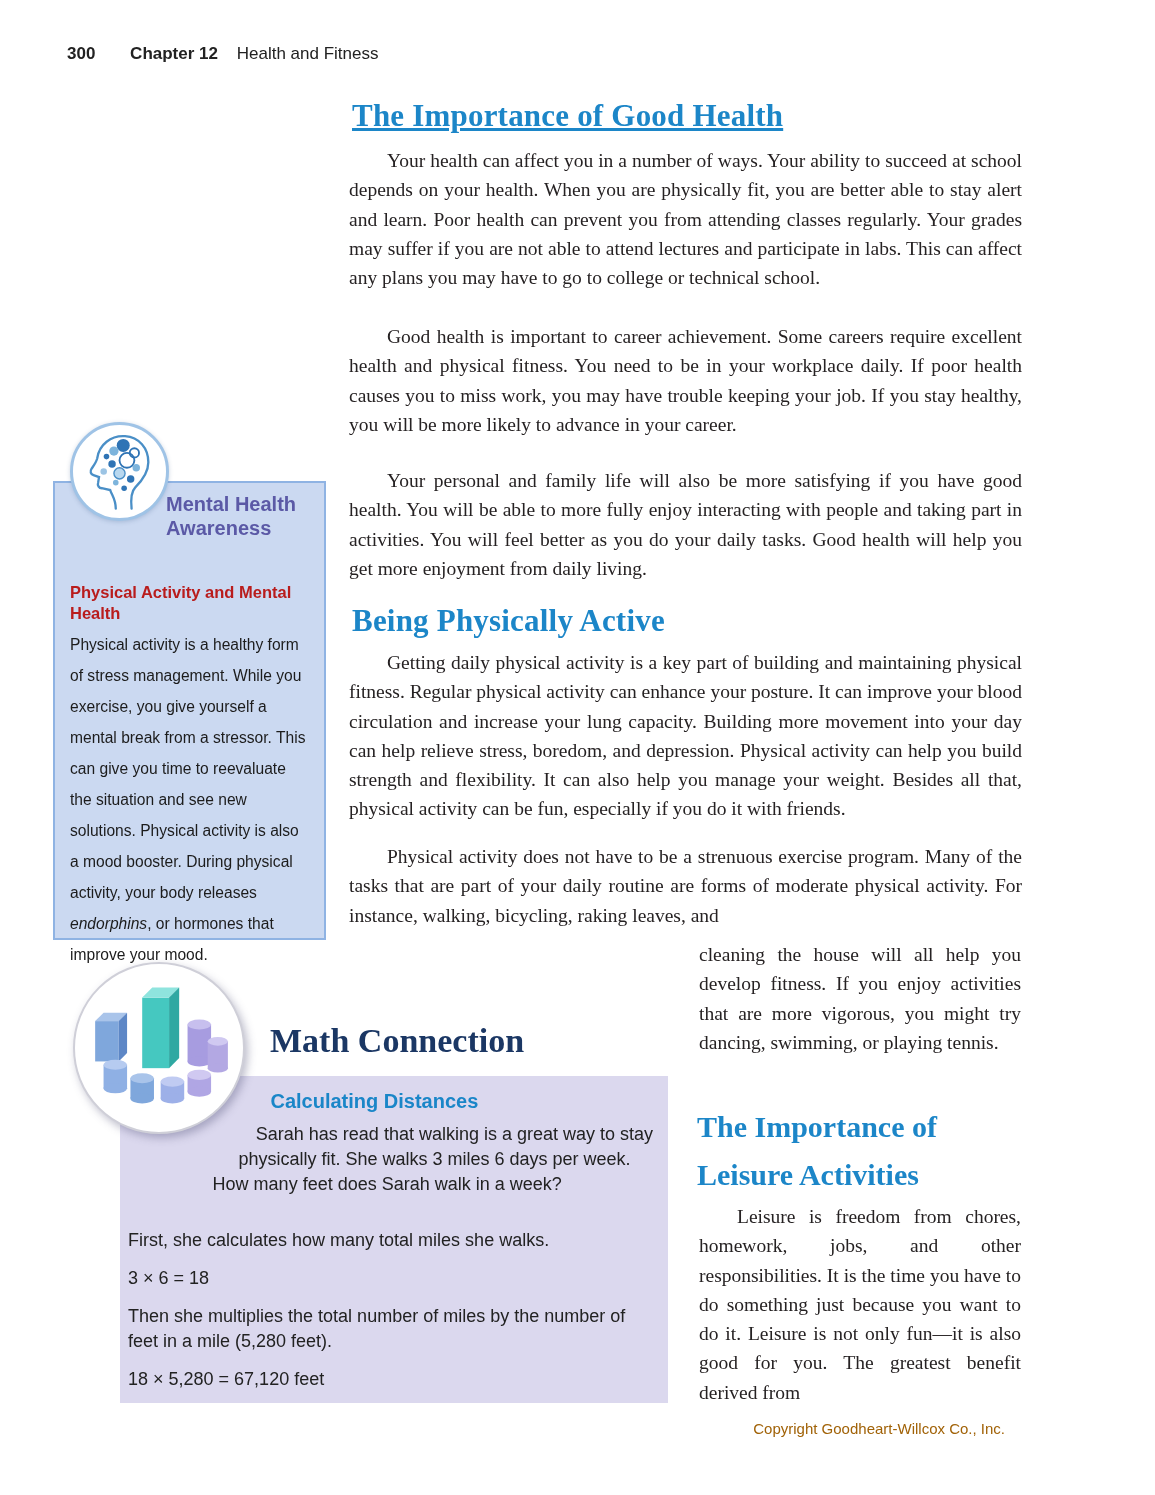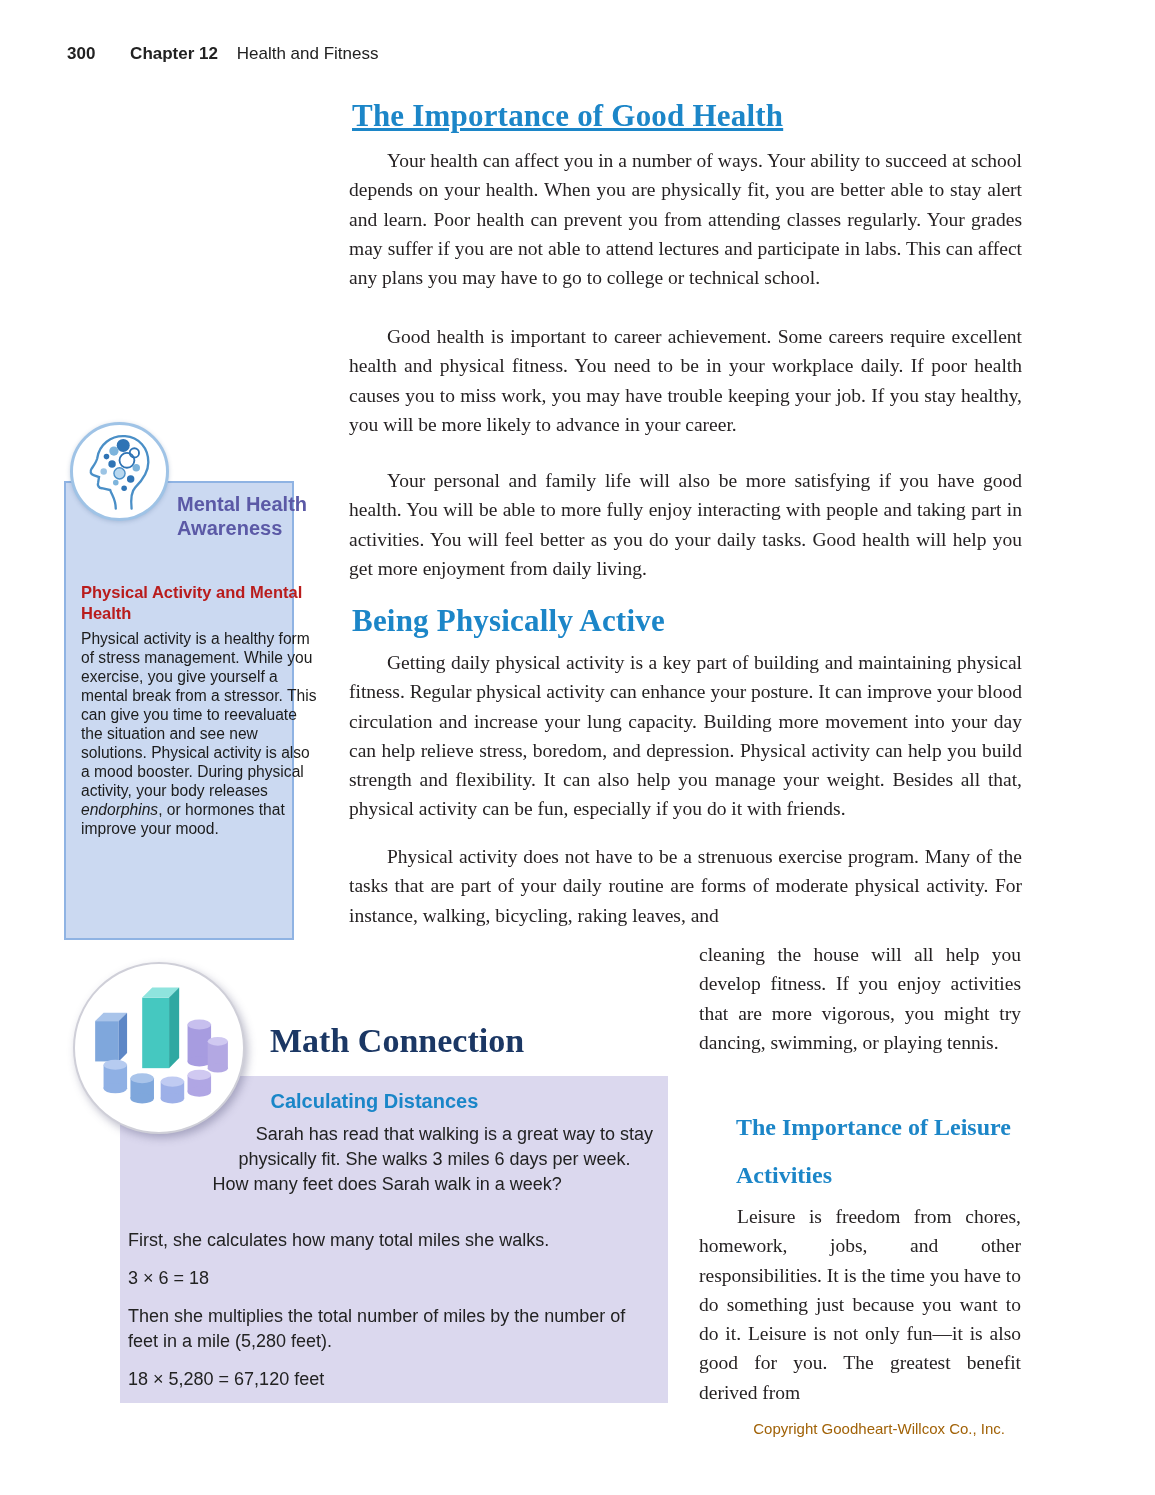--- a/index.html
+++ b/index.html
@@ -31,29 +31,29 @@
   .rcol { left:699px; width:322px; text-indent:0; }
   .h1-good { top:98px;text-decoration:underline; }
   .p-good1 { top:146px; }
   .p-good2 { top:322px; }
   .p-good3 { top:466px; }
   .h2-active { top:603px; }
   .p-act1 { top:648px; }
   .p-act2a { top:842px; }
   .p-act2b { top:940px; }
   .h3-leisure {
-    position:absolute; left:736px; top:1103px; width:330px;
+    position:absolute; left:697px; top:1103px; width:330px;
     font-family:"Liberation Serif", serif; font-weight:bold;
-    font-size:24px; line-height:48px; color:#1c86c8;
+    font-size:30px; line-height:48px; color:#1c86c8;
   }
   .p-leisure { top:1202px; text-indent:38px; }
 
   
   .mh-box {
-    position:absolute; left:64px; top:481px; width:230px; height:459px;
+    position:absolute; left:53px; top:481px; width:273px; height:459px;
     background:#cbd9f1; border:2px solid #8fb3e3;
   }
   .mh-circle {
     position:absolute; left:70px; top:422px; width:99px; height:99px;
     border-radius:50%; background:#ffffff; border:3px solid #9fc3e6;
     box-shadow:0 1px 4px rgba(60,90,140,.25);
   }
   .mh-circle svg { width:100%; height:100%; border-radius:50%; }
   .mh-title {
     position:absolute; left:111px; top:9px; width:152px;
@@ -61,21 +61,21 @@
     font-size:20px; line-height:24px; color:#5b59a6;
   }
   .mh-sub {
     position:absolute; left:15px; top:99px; width:235px;
     font-family:"Liberation Sans", sans-serif; font-weight:bold;
     font-size:16.5px; line-height:21px; color:#b91c1c;
   }
   .mh-body {
     position:absolute; left:15px; top:146px; width:240px;
     font-family:"Liberation Sans", sans-serif;
-    font-size:15.6px; line-height:19px; color:#1c1c1c;
+    font-size:15.6px; line-height:31px; color:#1c1c1c;
   }
   .mh-body .ital { font-style:italic; }
 
   
   .mc-box {
     position:absolute; left:120px; top:1076px; width:548px; height:327px;
     background:#dbd8ee; padding:12px 14px 0 8px;
     font-family:"Liberation Sans", sans-serif; color:#222;
   }
   .mc-circle {

